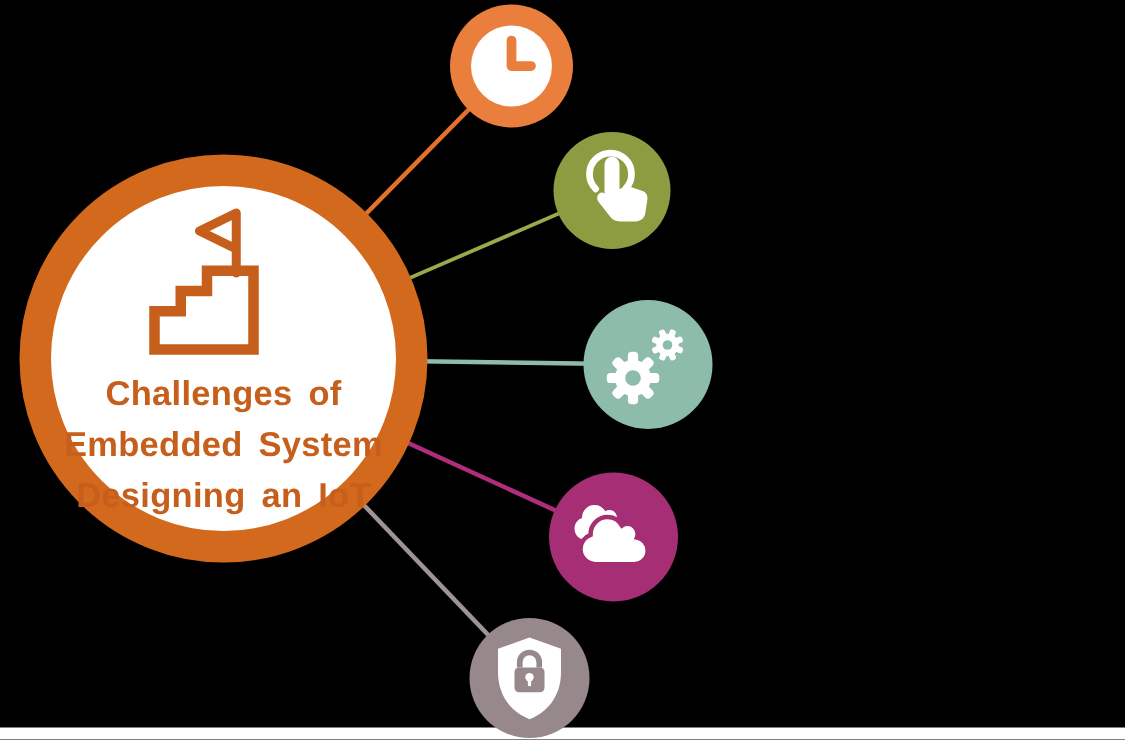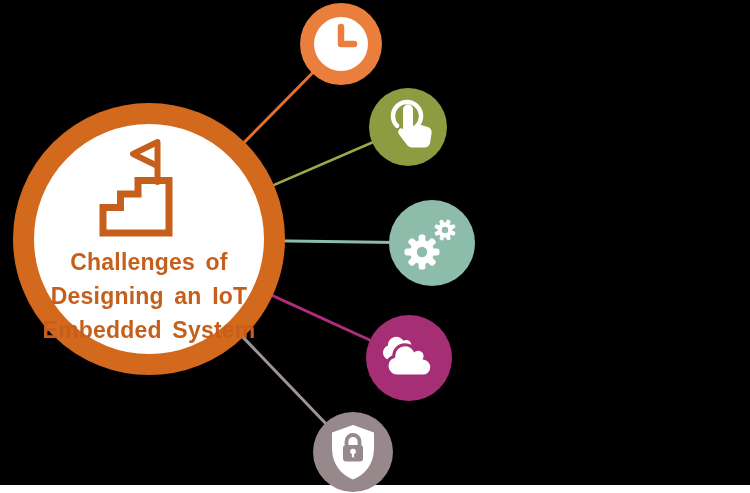--- a/index.html
+++ b/index.html
@@ -61,22 +61,22 @@
     <line x1="149" y1="239" x2="353" y2="452" stroke-width="3" style="stroke: rgb(158, 148, 150);"></line>
   </svg>
 
   <div class="center-node" style="border-color: rgb(211, 105, 29); color: rgb(198, 95, 27); background: rgb(255, 255, 255);">
     <svg class="center-icon" viewBox="0 0 78 100">
       <path d="M5 96 V70.5 H22.5 V57 H40 V43.5 H71 V96 Z" fill="none" stroke="currentColor" stroke-width="7" stroke-linejoin="miter"></path>
       <path d="M59.5 45 V5 L35 17 L59.5 29" fill="none" stroke="currentColor" stroke-width="6" stroke-linejoin="round" stroke-linecap="round"></path>
     </svg>
     <div class="center-label">
       <div>Challenges of</div>
+      <div>Embedded System</div>
       <div>Designing an IoT</div>
-      <div>Embedded System</div>
     </div>
   </div>
 
   <div class="node n-time" style="background: rgb(233, 126, 61); color: rgb(233, 126, 61);">
     <svg viewBox="-41 -41 82 82">
       <circle r="27" fill="#ffffff"></circle>
       <path d="M0 -17 V0 H13" fill="none" stroke="currentColor" stroke-width="6.5" stroke-linecap="round" stroke-linejoin="round"></path>
     </svg>
   </div>
 

